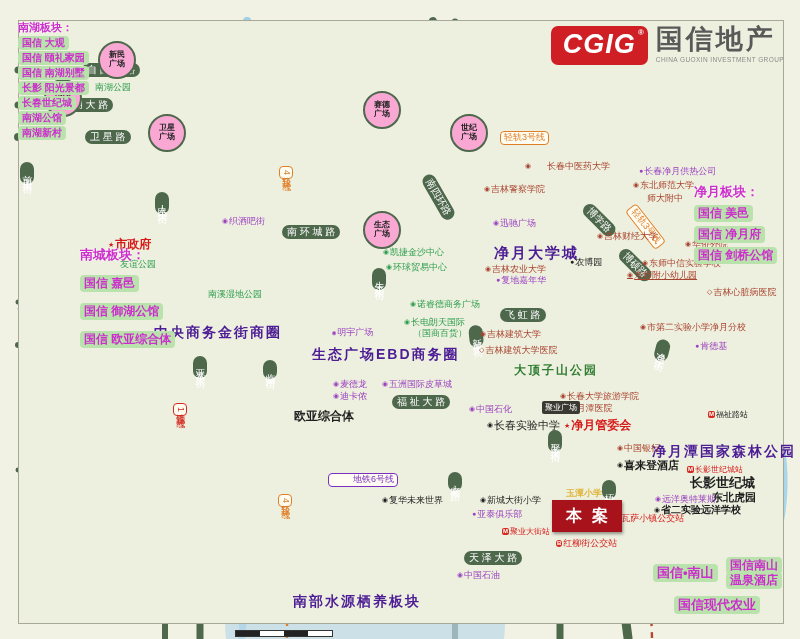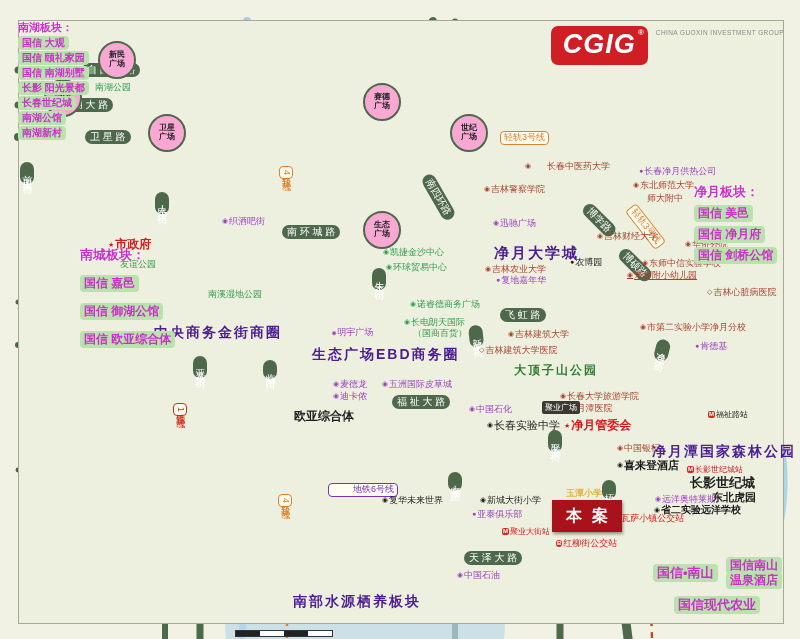--- a/index.html
+++ b/index.html
@@ -146,33 +146,33 @@
       <div class="road-label v" style="left: 448px; top: 472px;">永顺路</div>
       <div class="road-label v" style="left: 602px; top: 480px;">梧桐街</div>
       <div class="road-label" style="left: 464px; top: 551px;">天 泽 大 路</div>
     </div>
   <div id="layer-transit">
       <div class="transit orange" style="left: 500px; top: 131px;">轻轨3号线</div>
       <div class="transit orange" style="left: 636px; top: 203px; transform: rotate(52deg); transform-origin: left top;">轻轨3号线</div>
       <div class="transit orange v" style="left: 279px; top: 166px;">轻轨4号线</div>
       <div class="transit orange v" style="left: 278px; top: 494px;">轻轨4号线</div>
       <div class="transit red v" style="left: 173px; top: 403px;">地铁1号线</div>
-      <div class="transit purple" style="left: 328px; top: 483px; padding-left: 24px;">地铁6号线</div>
+      <div class="transit purple" style="left: 328px; top: 473px; padding-left: 24px;">地铁6号线</div>
     </div>
   <div id="layer-plazas">
       <div class="plaza" style="left: 117px; top: 60px;">
         <span>新民广场</span>
       </div>
       <div class="plaza" style="left: 63px; top: 98px;">
         <span>南湖广场</span>
       </div>
       <div class="plaza" style="left: 167px; top: 133px;">
         <span>卫星广场</span>
       </div>
-      <div class="plaza" style="left: 382px; top: 102px;">
+      <div class="plaza" style="left: 382px; top: 110px;">
         <span>赛德广场</span>
       </div>
       <div class="plaza" style="left: 469px; top: 133px;">
         <span>世纪广场</span>
       </div>
       <div class="plaza" style="left: 382px; top: 230px;">
         <span>生态广场</span>
       </div>
     </div>
   <div id="layer-pois">
@@ -298,21 +298,21 @@
         <span>吉林心脏病医院</span>
       </div>
       <div class="poi" style="left: 640px; top: 322px; color: rgb(168, 67, 47);">
         <span class="ic">◉</span>
         <span>市第二实验小学净月分校</span>
       </div>
       <div class="poi" style="left: 650px; top: 341px; color: rgb(155, 68, 192); margin-left: 45px;">
         <span class="ic">●</span>
         <span>肯德基</span>
       </div>
-      <div class="poi" style="left: 480px; top: 329px; color: rgb(168, 67, 47); margin-left: 28px;">
+      <div class="poi" style="left: 480px; top: 329px; color: rgb(168, 67, 47);">
         <span class="ic">◉</span>
         <span>吉林建筑大学</span>
       </div>
       <div class="poi" style="left: 479px; top: 345px; color: rgb(168, 67, 47);">
         <span class="ic">◇</span>
         <span>吉林建筑大学医院</span>
       </div>
       <div class="poi" style="left: 560px; top: 391px; color: rgb(168, 67, 47);">
         <span class="ic">◉</span>
         <span>长春大学旅游学院</span>
@@ -422,20 +422,21 @@
     </div>
 
   <div id="case-box" style="left:552px;top:500px;width:60px;height:32px;">本案</div>
 
   <div id="logo">
     <div id="logo-box">
       <span>CGIG</span>
       <span id="logo-reg">®</span>
     </div>
     <div>
+      <div id="logo-cn">国信地产</div>
       <div id="logo-en">CHINA GUOXIN INVESTMENT GROUP</div>
     </div>
   </div>
 
   <div id="scalebar">
     <span style="background:#222"></span>
       <span style="background:#fff"></span>
       <span style="background:#222"></span>
       <span style="background:#fff"></span>
   </div>

